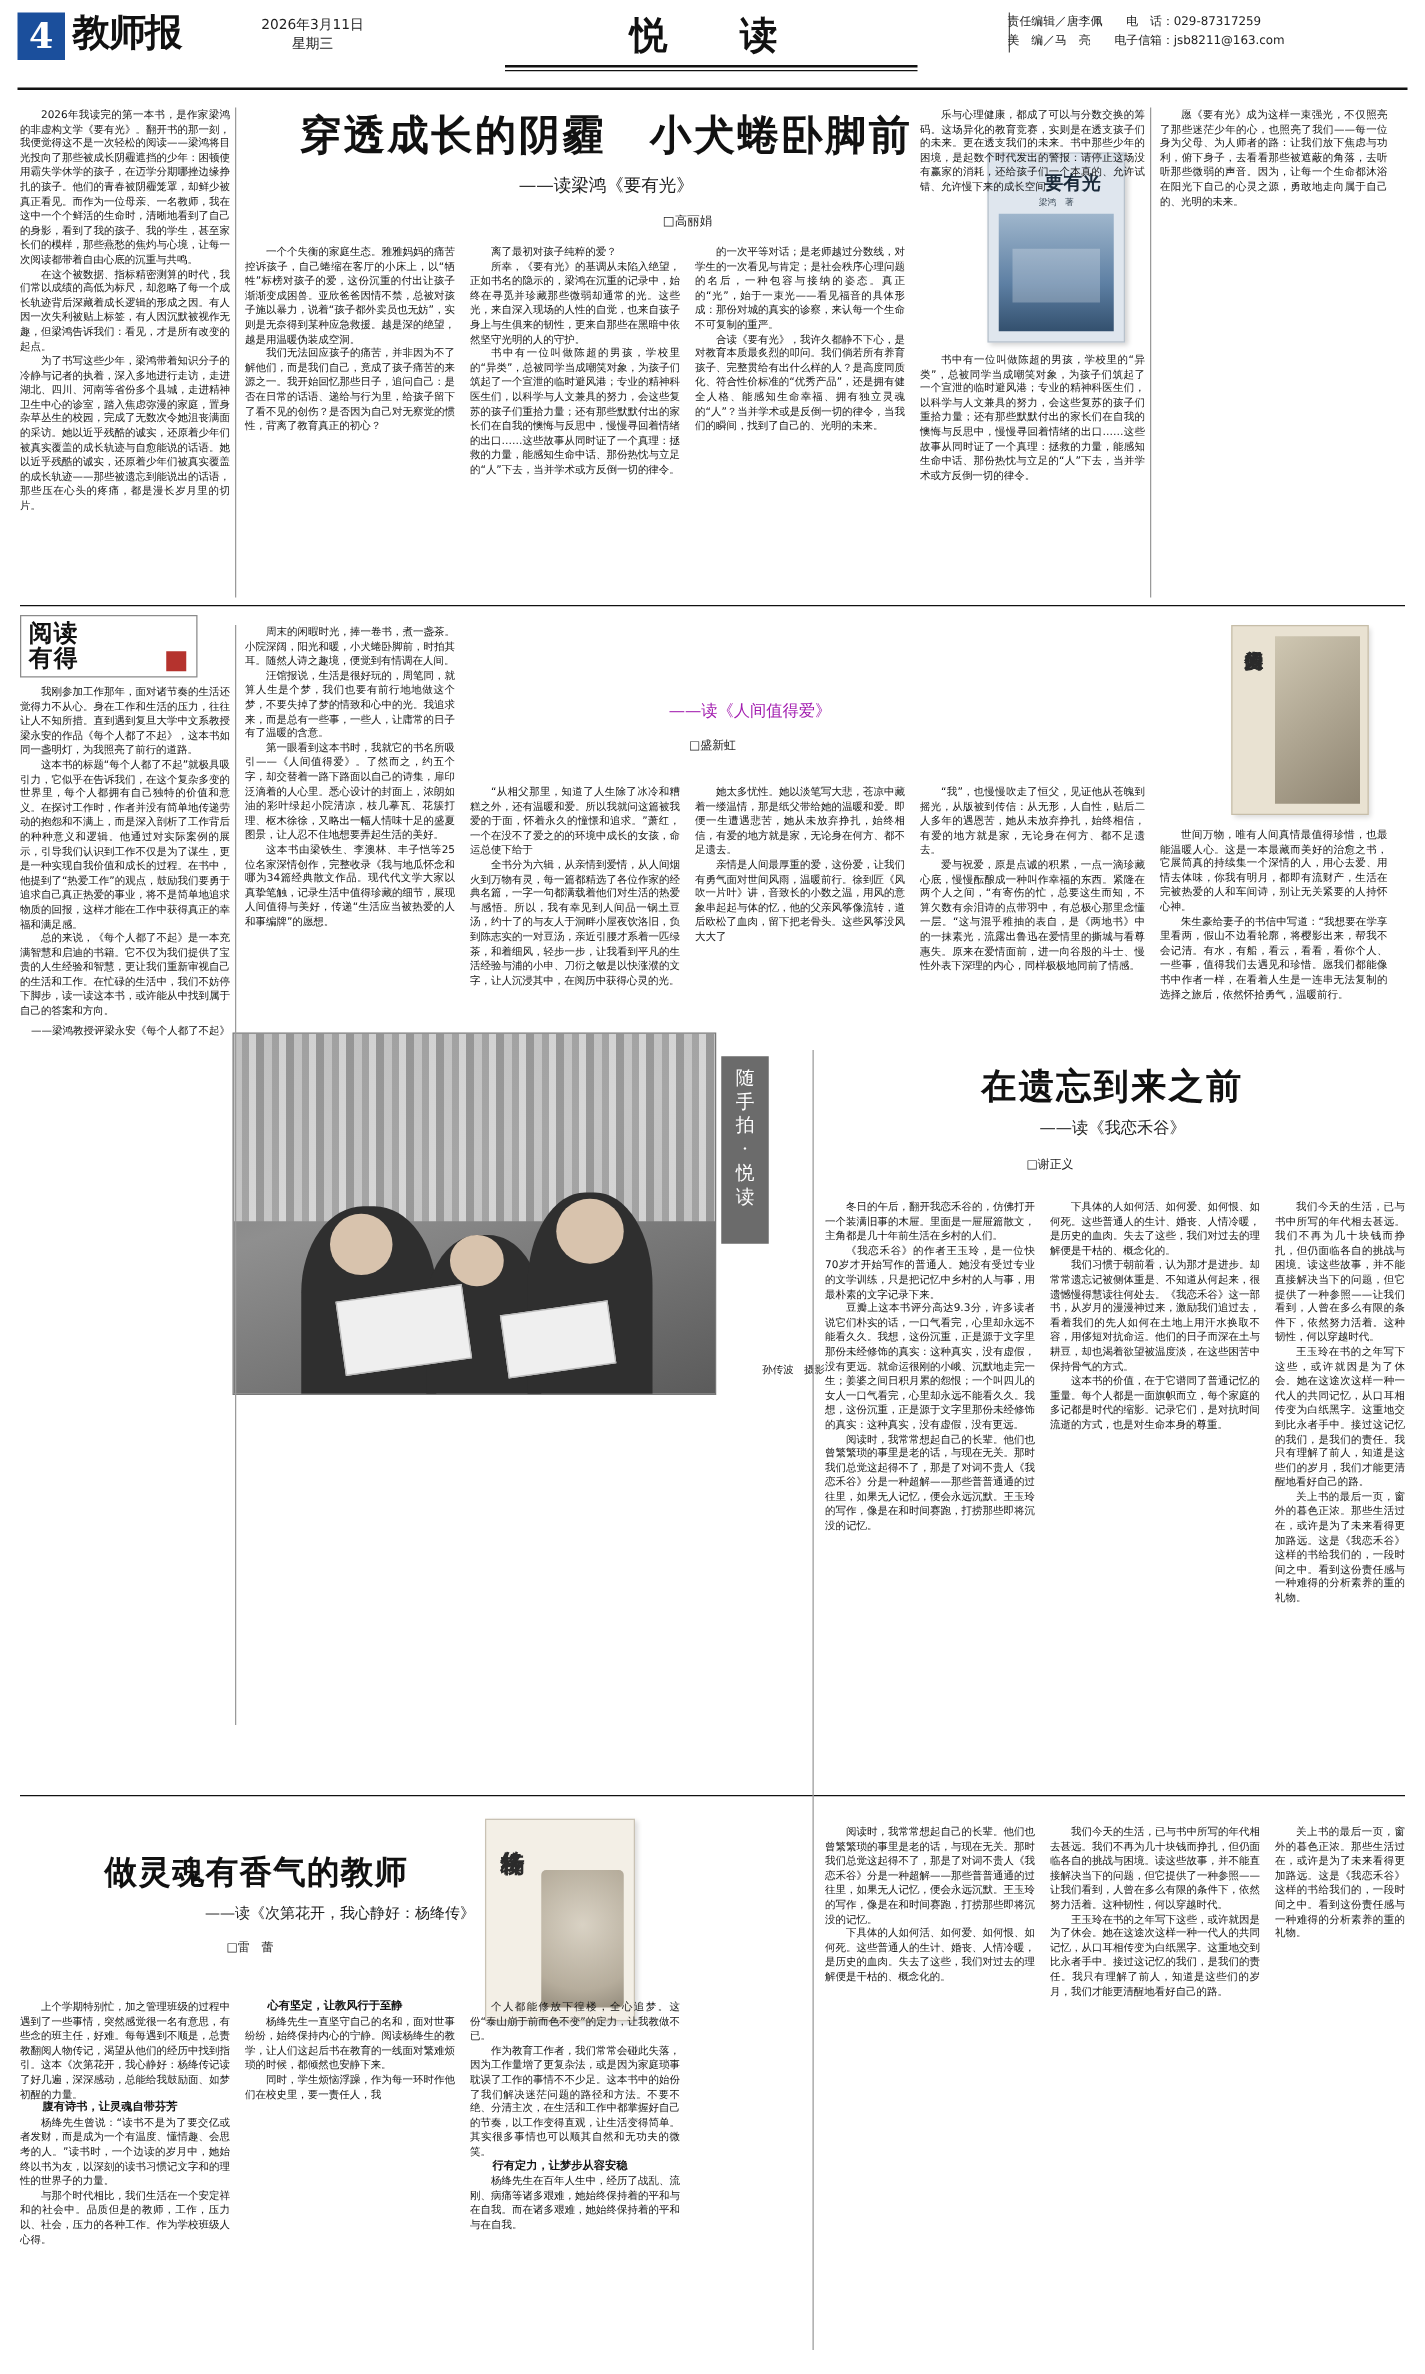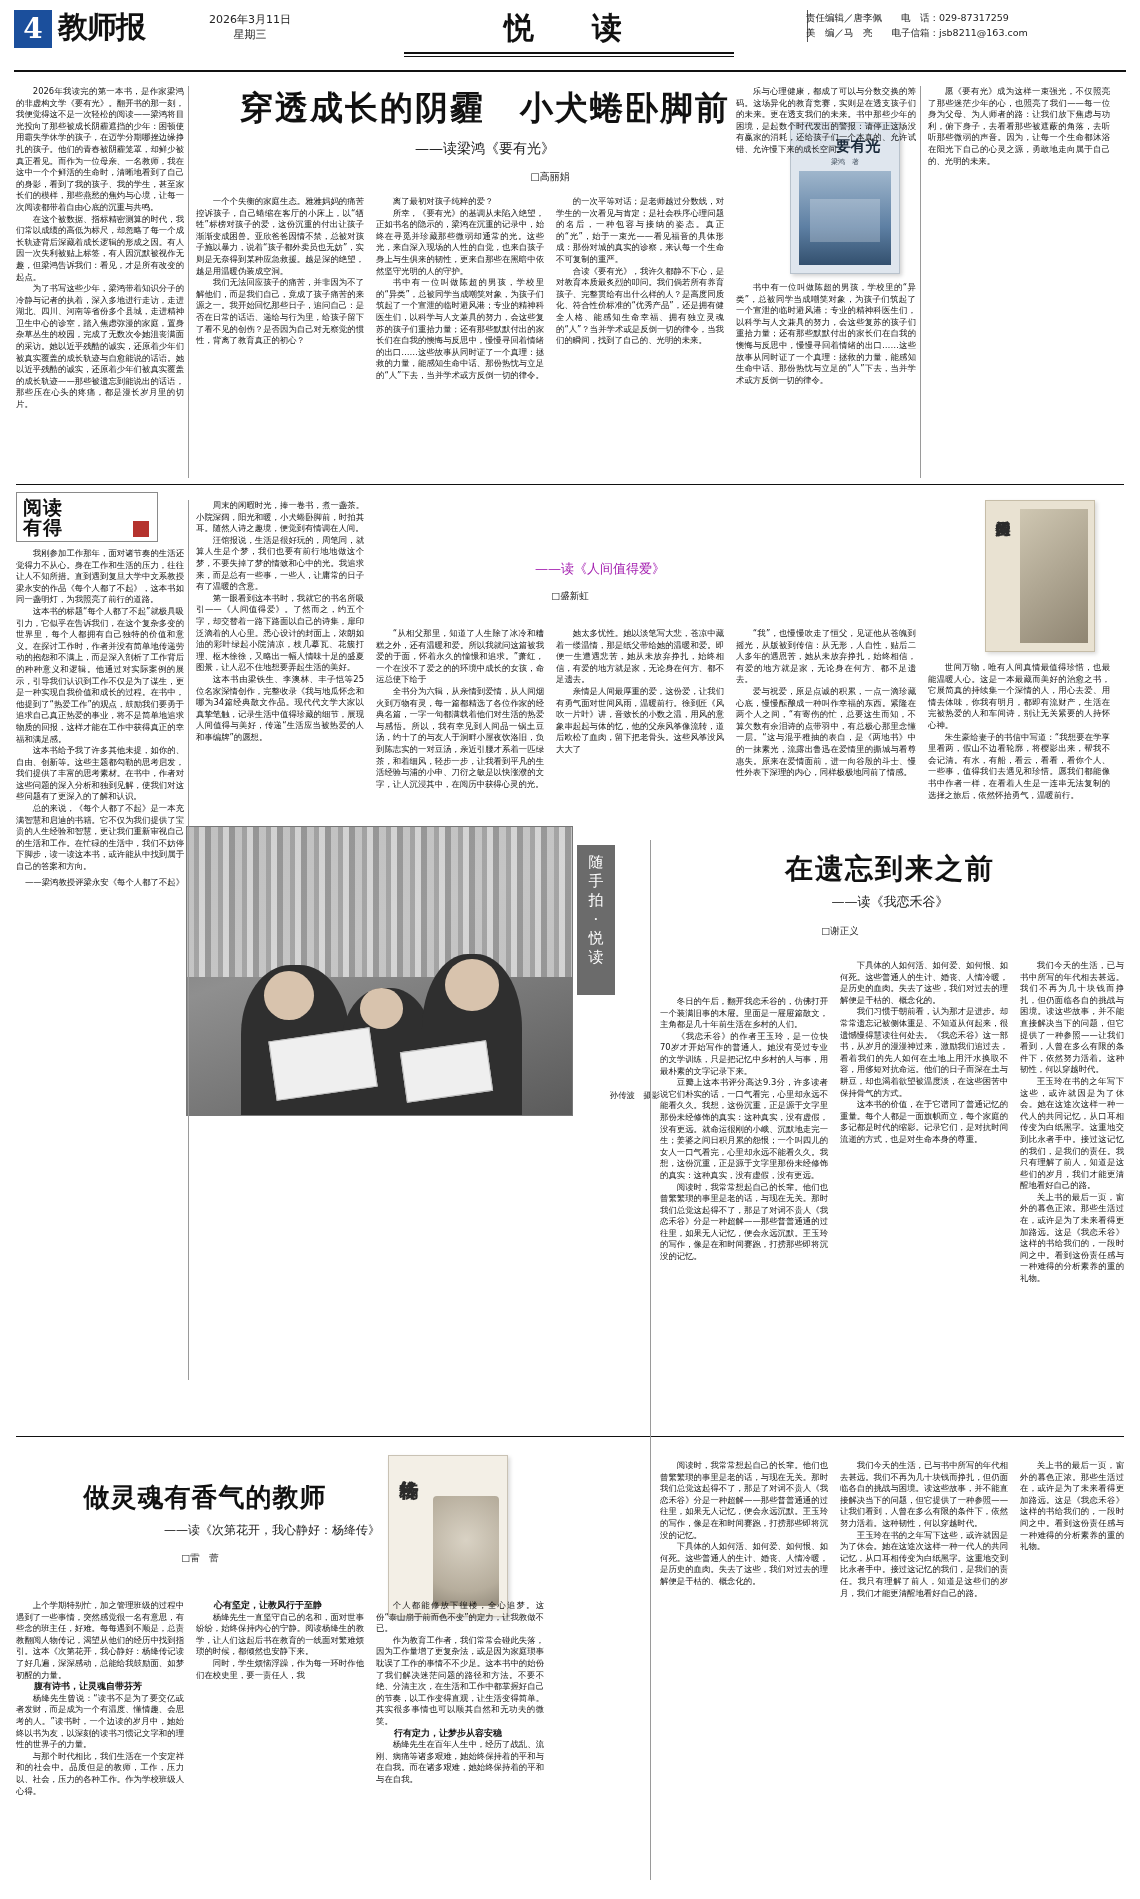--- a/index.html
+++ b/index.html
@@ -211,21 +211,20 @@
   <div class="hrule" style="left:16px;top:484px;width:1108px;"></div>
 
   <div class="ornament">
     <div class="o-text">阅读<br>有得</div>
     <div class="o-seal"></div>
   </div>
 
   <div class="col" style="left:16px;top:548px;width:168px;height:700px;">
     <p>我刚参加工作那年，面对诸节奏的生活还觉得力不从心。身在工作和生活的压力，往往让人不知所措。直到遇到复旦大学中文系教授梁永安的作品《每个人都了不起》，这本书如同一盏明灯，为我照亮了前行的道路。</p>
     <p>这本书的标题“每个人都了不起”就极具吸引力，它似乎在告诉我们，在这个复杂多变的世界里，每个人都拥有自己独特的价值和意义。在探讨工作时，作者并没有简单地传递劳动的抱怨和不满上，而是深入剖析了工作背后的种种意义和逻辑。他通过对实际案例的展示，引导我们认识到工作不仅是为了谋生，更是一种实现自我价值和成长的过程。在书中，他提到了“热爱工作”的观点，鼓励我们要勇于追求自己真正热爱的事业，将不是简单地追求物质的回报，这样才能在工作中获得真正的幸福和满足感。</p>
-    <p>这本书给予我了许多其他未提，如你的、自由、创新等。这些主题都勾勒的思考启发，我们提供了丰富的思考素材。在书中，作者对这些问题的深入分析和独到见解，使我们对这些问题有了更深入的了解和认识。</p>
     <p>总的来说，《每个人都了不起》是一本充满智慧和启迪的书籍。它不仅为我们提供了宝贵的人生经验和智慧，更让我们重新审视自己的生活和工作。在忙碌的生活中，我们不妨停下脚步，读一读这本书，或许能从中找到属于自己的答案和方向。</p>
     <p style="text-align:right;text-indent:0;margin-top:4px;">——梁鸿教授评梁永安《每个人都了不起》</p>
   </div>
 
   <div class="a2-sub">——读《人间值得爱》</div>
   <div class="a2-byline">□盛新虹</div>
 
   <div class="book3">
     <div class="b3-title">人间值得爱</div>
     <div class="b3-art"></div>
@@ -269,21 +268,21 @@
     <div class="book" style="left:22%;top:72%;width:26%;height:20%;"></div>
     <div class="book" style="left:56%;top:76%;width:22%;height:17%;"></div>
   </div>
   <div class="photo-tag">随<br>手<br>拍<br>·<br>悦<br>读</div>
   <div class="photo-credit">孙传波　摄影</div>
 
   <div class="a3-title">在遗忘到来之前</div>
   <div class="a3-sub">——读《我恋禾谷》</div>
   <div class="a3-byline">□谢正义</div>
 
-  <div class="col" style="left:660px;top:960px;width:168px;height:400px;margin-top:36px;">
+  <div class="col" style="left:660px;top:960px;width:168px;height:400px;">
     <p>冬日的午后，翻开我恋禾谷的，仿佛打开一个装满旧事的木屉。里面是一屉屉篇散文，主角都是几十年前生活在乡村的人们。</p>
     <p>《我恋禾谷》的作者王玉玲，是一位快70岁才开始写作的普通人。她没有受过专业的文学训练，只是把记忆中乡村的人与事，用最朴素的文字记录下来。</p>
     <p>豆瓣上这本书评分高达9.3分，许多读者说它们朴实的话，一口气看完，心里却永远不能看久久。我想，这份沉重，正是源于文字里那份未经修饰的真实：这种真实，没有虚假，没有更远。就命运很刚的小峨、沉默地走完一生；姜婆之间日积月累的怨恨；一个叫四儿的女人一口气看完，心里却永远不能看久久。我想，这份沉重，正是源于文字里那份未经修饰的真实：这种真实，没有虚假，没有更远。</p>
     <p>阅读时，我常常想起自己的长辈。他们也曾繁繁琐的事里是老的话，与现在无关。那时我们总觉这起得不了，那是了对词不贵人《我恋禾谷》分是一种超解——那些普普通通的过往里，如果无人记忆，便会永远沉默。王玉玲的写作，像是在和时间赛跑，打捞那些即将沉没的记忆。</p>
   </div>
 
   <div class="col" style="left:840px;top:960px;width:168px;height:420px;">
     <p>下具体的人如何活、如何爱、如何恨、如何死。这些普通人的生计、婚丧、人情冷暖，是历史的血肉。失去了这些，我们对过去的理解便是干枯的、概念化的。</p>
     <p>我们习惯于朝前看，认为那才是进步。却常常遗忘记被侧体重是、不知道从何起来，很遗憾慢得慧读往何处去。《我恋禾谷》这一部书，从岁月的漫漫神过来，激励我们追过去，看着我们的先人如何在土地上用汗水换取不容，用侈短对抗命运。他们的日子而深在土与耕豆，却也渴着欲望被温度淡，在这些困苦中保持骨气的方式。</p>
     <p>这本书的价值，在于它谱同了普通记忆的重量。每个人都是一面旗帜而立，每个家庭的多记都是时代的缩影。记录它们，是对抗时间流逝的方式，也是对生命本身的尊重。</p>

